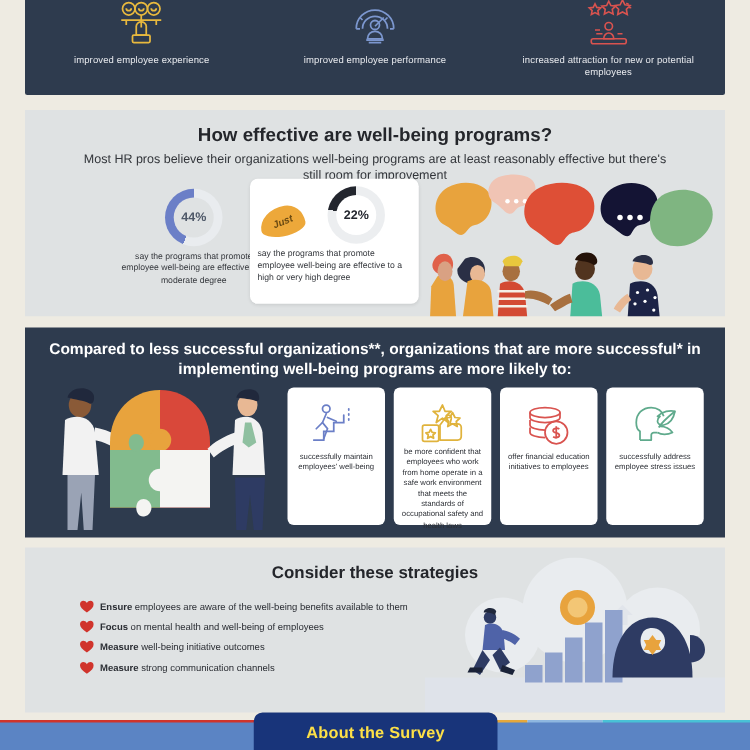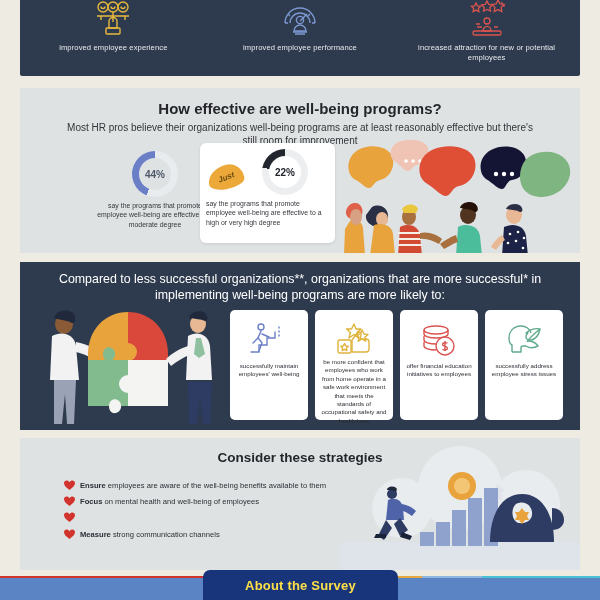--- a/index.html
+++ b/index.html
@@ -62,21 +62,21 @@
   }
   .people{position:absolute;right:-6px;top:-8px;width:250px;height:120px;}
 
   
   .compare{
     position:absolute;left:20px;top:262px;width:560px;height:168px;
     background:#2e3b4e;overflow:hidden;
   }
   .compare h2{
     margin:9px auto 0;width:530px;text-align:center;color:#fff;
-    font-size:12.4px;line-height:16px;font-weight:normal;
+    font-size:12.4px;line-height:16px;font-weight:bold;
   }
   .cards{position:absolute;left:210px;top:48px;display:flex;gap:7px;}
   .ccard{
     width:78px;height:110px;background:#fff;border-radius:5px;
     display:flex;flex-direction:column;align-items:center;padding-top:10px;box-sizing:border-box;
   }
   .ccard .ico{height:40px;display:flex;align-items:center;justify-content:center;}
   .ccard .txt{font-size:6.2px;line-height:8.4px;color:#2b2e34;text-align:center;padding:2px 5px 0;}
   .puzzle{position:absolute;left:8px;top:40px;width:195px;height:128px;}
 
@@ -414,20 +414,21 @@
       <div class="sitem">
         <svg class="heart" viewBox="0 0 12 12">
             <path d="M6 11C2 8 0 6 0 3.6 0 1.8 1.3.6 2.9.6 4 .6 5.4 1.3 6 2.6 6.6 1.3 8 .6 9.1.6 10.7.6 12 1.8 12 3.6 12 6 10 8 6 11z" fill="#d0342c"></path>
           </svg>
         <div class="t"><b>Focus</b><span> on mental health and well-being of employees</span></div>
       </div>
       <div class="sitem">
         <svg class="heart" viewBox="0 0 12 12">
             <path d="M6 11C2 8 0 6 0 3.6 0 1.8 1.3.6 2.9.6 4 .6 5.4 1.3 6 2.6 6.6 1.3 8 .6 9.1.6 10.7.6 12 1.8 12 3.6 12 6 10 8 6 11z" fill="#d0342c"></path>
           </svg>
+        <div class="t"><b>Measure</b><span> well-being initiative outcomes</span></div>
       </div>
       <div class="sitem">
         <svg class="heart" viewBox="0 0 12 12">
             <path d="M6 11C2 8 0 6 0 3.6 0 1.8 1.3.6 2.9.6 4 .6 5.4 1.3 6 2.6 6.6 1.3 8 .6 9.1.6 10.7.6 12 1.8 12 3.6 12 6 10 8 6 11z" fill="#d0342c"></path>
           </svg>
         <div class="t"><b>Measure</b><span> strong communication channels</span></div>
       </div>
     </div>
   </div>
 

